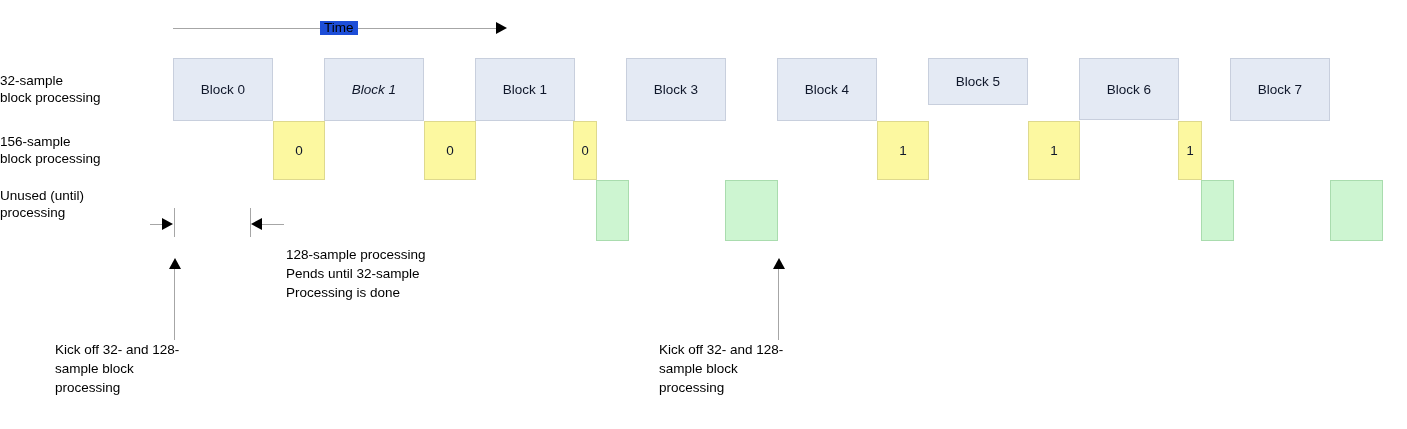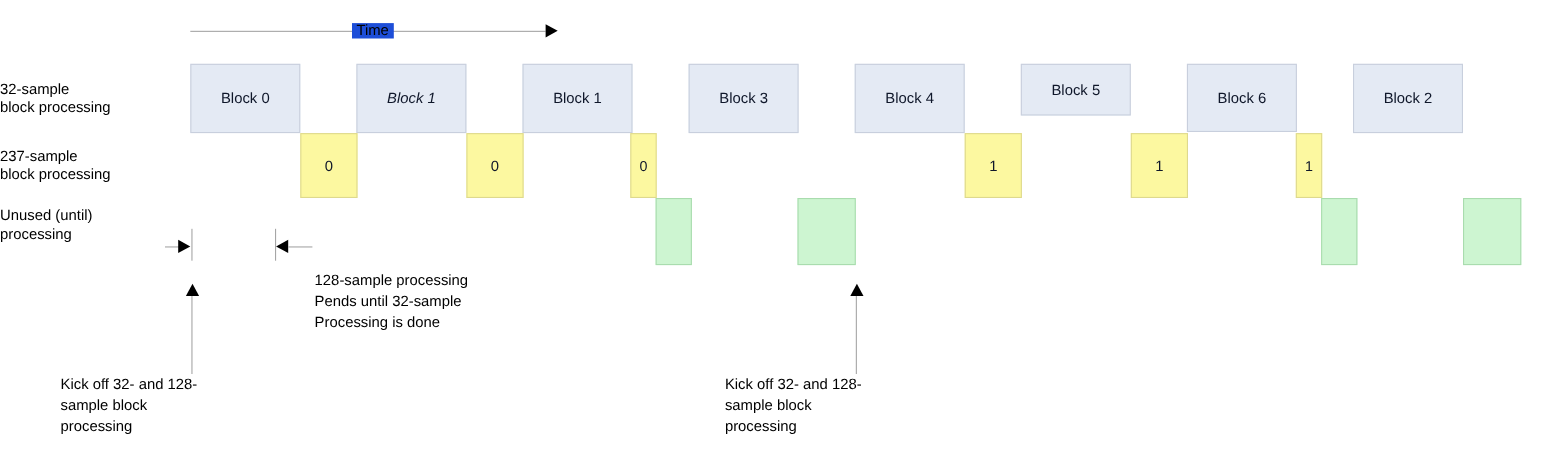--- a/index.html
+++ b/index.html
@@ -77,34 +77,34 @@
 
   <div id="time-axis" style="left:173px;top:28px;width:335px;height:12px;">
     <div class="ln" style="left:0px;width:323px;"></div>
     <div class="tri-right" style="left:323px;top:-6px;"></div>
   </div>
   <div id="time-label" style="left:320px;top:21px;">Time</div>
 
   <div class="row-label" style="left:0px;top:72px;width:160px;">32-sample
 block processing</div>
 
-  <div class="row-label" style="left:0px;top:133px;width:160px;">237-sample
+  <div class="row-label" style="left:0px;top:133px;width:160px;">156-sample
 block processing</div>
 
   <div class="row-label" style="left:0px;top:187px;width:160px;">Unused (until)
 processing</div>
 
   <div class="blk blk-32" style="left:173px;top:58px;width:100px;height:63px;">Block 0</div>
   <div class="blk blk-32" style="left:324px;top:58px;width:100px;height:63px;font-style:italic;">Block 1</div>
   <div class="blk blk-32" style="left:475px;top:58px;width:100px;height:63px;">Block 1</div>
   <div class="blk blk-32" style="left:626px;top:58px;width:100px;height:63px;">Block 3</div>
   <div class="blk blk-32" style="left:777px;top:58px;width:100px;height:63px;">Block 4</div>
   <div class="blk blk-32" style="left:928px;top:58px;width:100px;height:47px;">Block 5</div>
   <div class="blk blk-32" style="left:1079px;top:58px;width:100px;height:62px;">Block 6</div>
-  <div class="blk blk-32" style="left:1230px;top:58px;width:100px;height:63px;">Block 2</div>
+  <div class="blk blk-32" style="left:1230px;top:58px;width:100px;height:63px;">Block 7</div>
 
   <div class="blk blk-128" style="left:273px;top:121px;width:52px;height:59px;">0</div>
   <div class="blk blk-128" style="left:424px;top:121px;width:52px;height:59px;">0</div>
   <div class="blk blk-128 narrow" style="left:573px;top:121px;width:24px;height:59px;">0</div>
   <div class="blk blk-128" style="left:877px;top:121px;width:52px;height:59px;">1</div>
   <div class="blk blk-128" style="left:1028px;top:121px;width:52px;height:59px;">1</div>
   <div class="blk blk-128 narrow" style="left:1178px;top:121px;width:24px;height:59px;">1</div>
 
   <div class="blk blk-free" style="left:596px;top:180px;width:33px;height:61px;"></div>
   <div class="blk blk-free" style="left:725px;top:180px;width:53px;height:61px;"></div>

